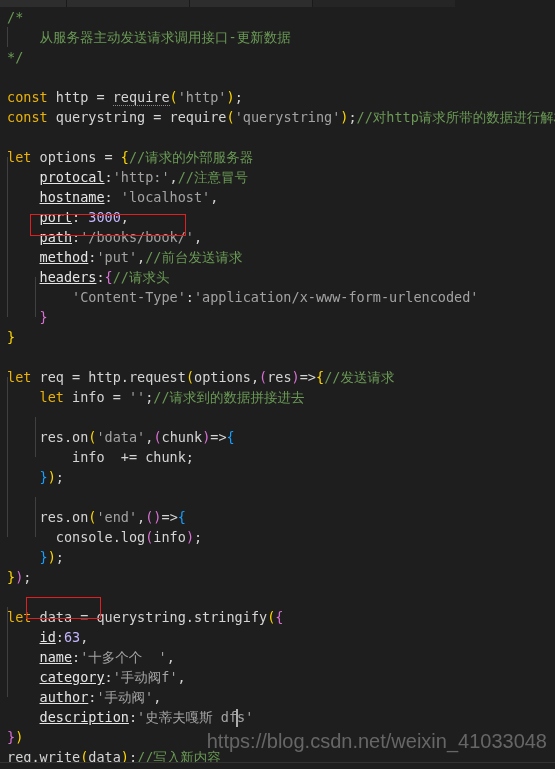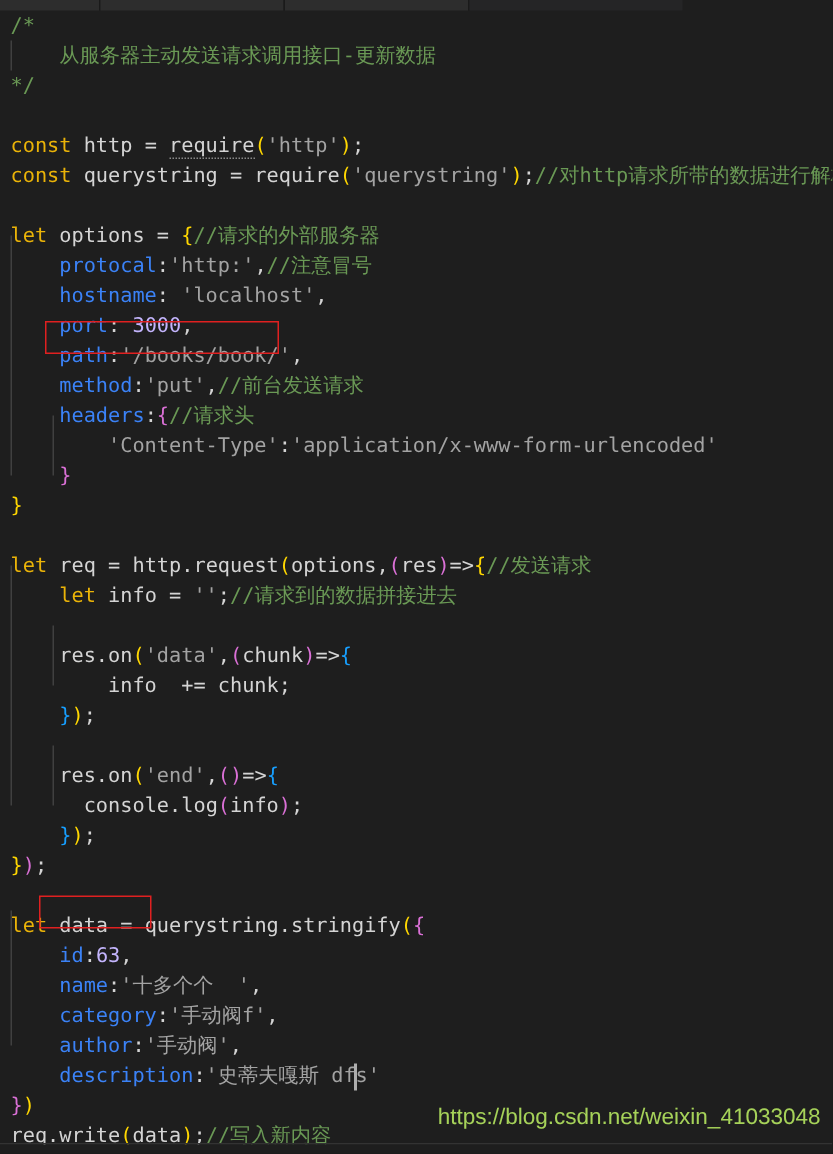--- a/index.html
+++ b/index.html
@@ -69,21 +69,21 @@
   
   .guide {
     position: absolute;
     width: 1px;
     background: #404040;
   }
 
   
   .kw      { color: #eab308; }   
   .id      { color: #d4d4d4; }   
-  .prop    { color: #3b82f6; }   
+  .prop    { color: #e5e5e5; text-decoration: underline; }   
   .str     { color: #a3a3a3; }   
   .num     { color: #c4b5fd; }   
   .cmt     { color: #6a9955; }   
   .op      { color: #d4d4d4; }
   .pn-y    { color: #ffd700; }   
   .pn-p    { color: #da70d6; }   
   .pn-b    { color: #179fff; }   
   .underline-dotted {
     border-bottom: 1px dotted #888;
   }
@@ -102,23 +102,23 @@
     position: absolute;
     width: 2px;
     background: #aeaeae;
   }
 
   
   .watermark {
     position: absolute;
     right: 8px;
     bottom: 16px;
-    color: #bef264;
+    color: #737373;
     font-family: "Liberation Sans", sans-serif;
-    font-size: 15px;
+    font-size: 20px;
     opacity: 0.85;
     white-space: nowrap;
   }
   .bottom-rule {
     position: absolute;
     left: 0;
     bottom: 6px;
     width: 555px;
     height: 1px;
     background: #333333;

